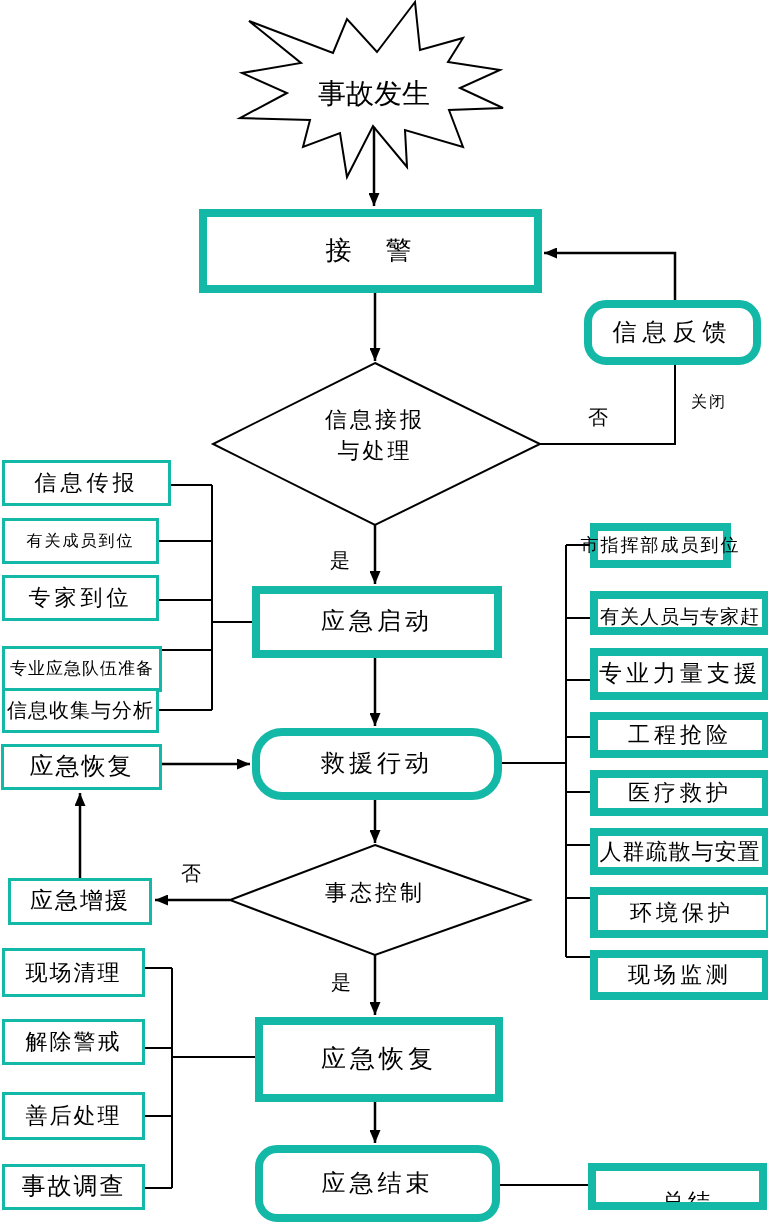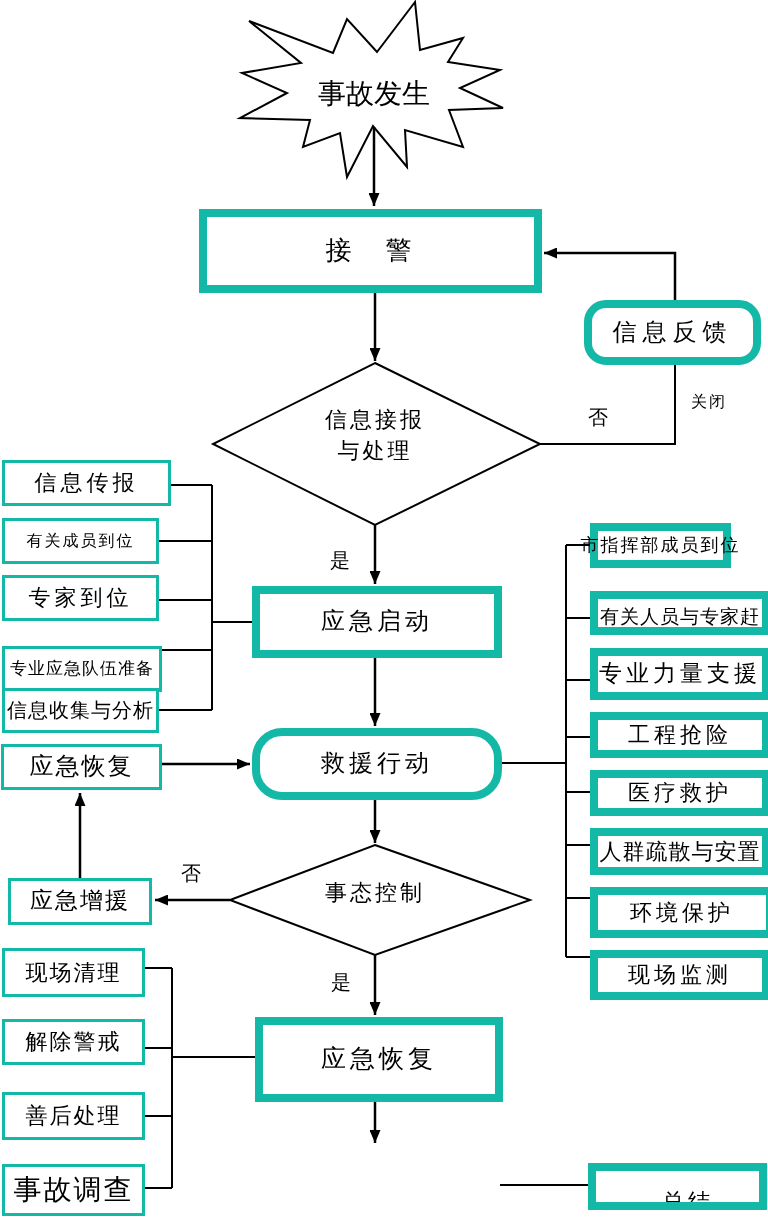--- a/index.html
+++ b/index.html
@@ -91,20 +91,21 @@
   </div>
 
   <div class="box" style="left:252px; top:586px; width:250px; height:72px; font-size:24px;">应急启动</div>
 
   <div class="box" style="left:252px; top:728px; width:250px; height:72px; font-size:24px;border-radius:30px;">救援行动</div>
 
   <div class="free" style="left:285px; top:878px; width:180px; font-size:22px; letter-spacing:3px;">事态控制</div>
 
   <div class="box" style="left:255px; top:1017px; width:248px; height:85px; font-size:25px;">应急恢复</div>
 
+  <div class="box" style="left:255px; top:1145px; width:245px; height:77px; font-size:24px; border-radius:22px;">应急结束</div>
 
   <div class="box" style="left:588px; top:1163px; width:179px; height:47px; font-size:22px; align-items:flex-end; overflow:hidden;padding-left:21px;">
     <span style="display:block; margin-bottom:-12px;">总结</span>
   </div>
 
   <div class="box thick" style="left:1px; top:744px; width:161px; height:46px; font-size:24px; letter-spacing:2px;">应急恢复</div>
 
   <div class="box thick" style="left:8px; top:878px; width:144px; height:47px; font-size:23px; letter-spacing:2px;">应急增援</div>
 
   <div class="box thick" style="left:2px; top:460px; width:169px; height:46px; font-size:22px;">信息传报</div>
@@ -118,21 +119,21 @@
   <div class="box" style="left:590px; top:648px; width:180px; height:52px; font-size:23px;">专业力量支援</div>
   <div class="box" style="left:590px; top:712px; width:180px; height:46px; font-size:22px;">工程抢险</div>
   <div class="box" style="left:590px; top:770px; width:180px; height:46px; font-size:22px;">医疗救护</div>
   <div class="box" style="left:590px; top:828px; width:180px; height:47px; font-size:22px; letter-spacing:1px;">人群疏散与安置</div>
   <div class="box" style="left:590px; top:887px; width:184px; height:51px; font-size:22px;">环境保护</div>
   <div class="box" style="left:590px; top:950px; width:180px; height:50px; font-size:22px;">现场监测</div>
 
   <div class="box thick" style="left:2px; top:948px; width:143px; height:49px; font-size:22px; letter-spacing:2px;">现场清理</div>
   <div class="box thick" style="left:2px; top:1019px; width:143px; height:46px; font-size:22px; letter-spacing:2px;">解除警戒</div>
   <div class="box thick" style="left:2px; top:1092px; width:143px; height:48px; font-size:22px; letter-spacing:2px;">善后处理</div>
-  <div class="box thick" style="left:2px; top:1164px; width:143px; height:52px; font-size:28px; letter-spacing:2px;">事故调查</div>
+  <div class="box thick" style="left:2px; top:1164px; width:143px; height:46px; font-size:24px; letter-spacing:2px;">事故调查</div>
 
   <span class="lbl" style="left:330px; top:547px; font-size:20px;">是</span>
   <span class="lbl" style="left:588px; top:404px; font-size:20px;">否</span>
   <span class="lbl" style="left:691px; top:392px; font-size:16px;">关闭</span>
   <span class="lbl" style="left:181px; top:860px; font-size:20px;">否</span>
   <span class="lbl" style="left:331px; top:969px; font-size:20px;">是</span>
 
 </div>
 
 </body></html>

